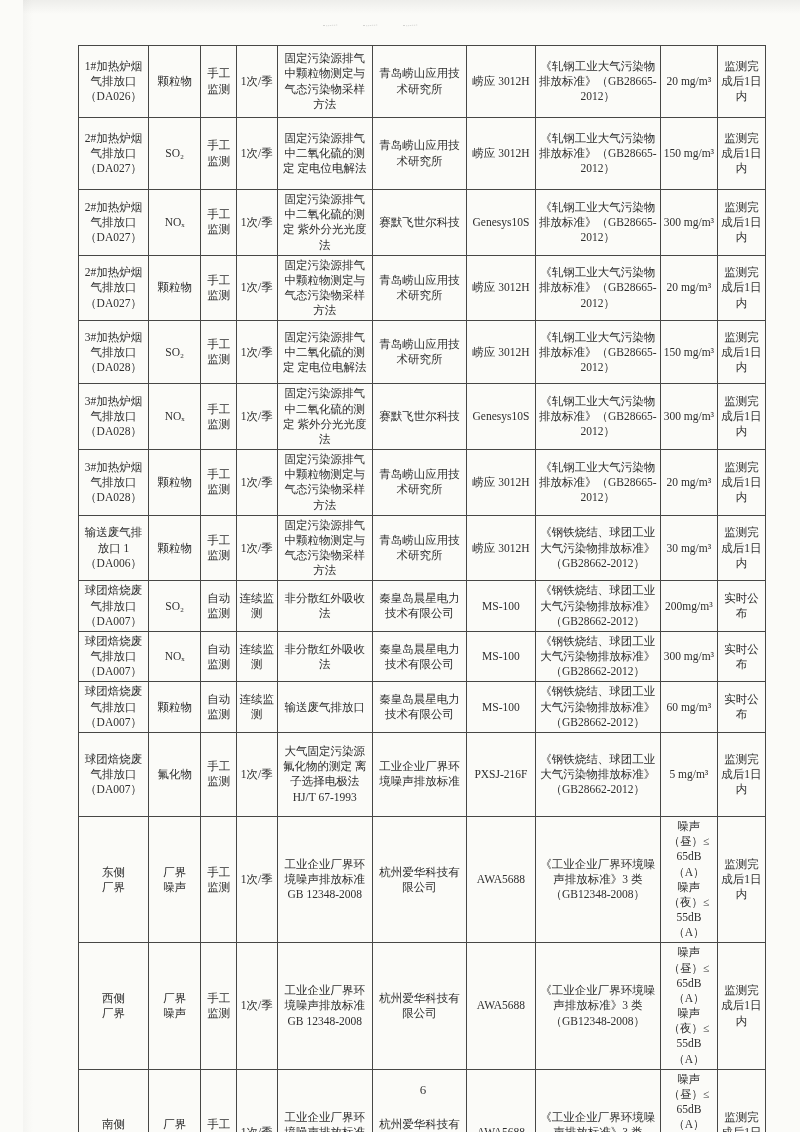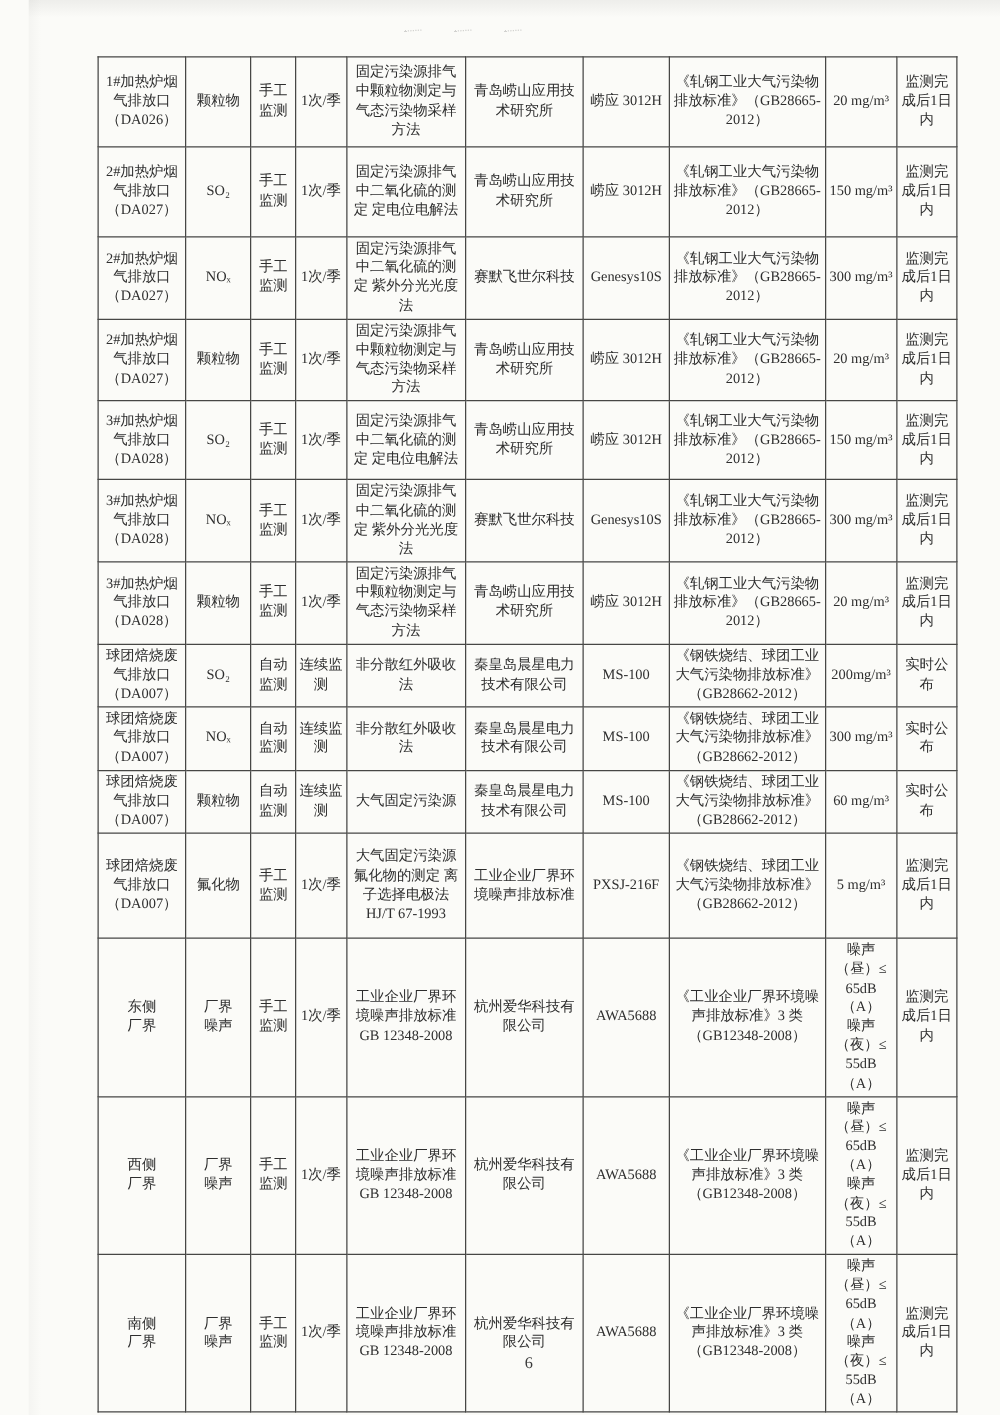--- a/index.html
+++ b/index.html
@@ -172,20 +172,32 @@
           <td class="c-pollutant">颗粒物</td>
           <td class="c-mode">手工监测</td>
           <td class="c-freq">1次/季</td>
           <td class="c-method">固定污染源排气中颗粒物测定与气态污染物采样方法</td>
           <td class="c-inst">青岛崂山应用技术研究所</td>
           <td class="c-instr">崂应 3012H</td>
           <td class="c-std">《轧钢工业大气污染物排放标准》（GB28665-2012）</td>
           <td class="c-limit">20 mg/m³</td>
           <td class="c-pub">监测完成后1日内</td>
         </tr>
+        <tr style="height: 62px;">
+          <td class="c-outlet">输送废气排放口 1（DA006）</td>
+          <td class="c-pollutant">颗粒物</td>
+          <td class="c-mode">手工监测</td>
+          <td class="c-freq">1次/季</td>
+          <td class="c-method">固定污染源排气中颗粒物测定与气态污染物采样方法</td>
+          <td class="c-inst">青岛崂山应用技术研究所</td>
+          <td class="c-instr">崂应 3012H</td>
+          <td class="c-std">《钢铁烧结、球团工业大气污染物排放标准》（GB28662-2012）</td>
+          <td class="c-limit">30 mg/m³</td>
+          <td class="c-pub">监测完成后1日内</td>
+        </tr>
         <tr style="height: 48px;">
           <td class="c-outlet">球团焙烧废气排放口（DA007）</td>
           <td class="c-pollutant">SO₂</td>
           <td class="c-mode">自动监测</td>
           <td class="c-freq">连续监测</td>
           <td class="c-method">非分散红外吸收法</td>
           <td class="c-inst">秦皇岛晨星电力技术有限公司</td>
           <td class="c-instr">MS-100</td>
           <td class="c-std">《钢铁烧结、球团工业大气污染物排放标准》（GB28662-2012）</td>
           <td class="c-limit">200mg/m³</td>
@@ -201,21 +213,21 @@
           <td class="c-instr">MS-100</td>
           <td class="c-std">《钢铁烧结、球团工业大气污染物排放标准》（GB28662-2012）</td>
           <td class="c-limit">300 mg/m³</td>
           <td class="c-pub">实时公布</td>
         </tr>
         <tr style="height: 48px;">
           <td class="c-outlet">球团焙烧废气排放口（DA007）</td>
           <td class="c-pollutant">颗粒物</td>
           <td class="c-mode">自动监测</td>
           <td class="c-freq">连续监测</td>
-          <td class="c-method">大气固定污染源</td>
+          <td class="c-method">输送废气排放口</td>
           <td class="c-inst">秦皇岛晨星电力技术有限公司</td>
           <td class="c-instr">MS-100</td>
           <td class="c-std">《钢铁烧结、球团工业大气污染物排放标准》（GB28662-2012）</td>
           <td class="c-limit">60 mg/m³</td>
           <td class="c-pub">实时公布</td>
         </tr>
         <tr style="height: 84px;">
           <td class="c-outlet">球团焙烧废气排放口（DA007）</td>
           <td class="c-pollutant">氟化物</td>
           <td class="c-mode">手工监测</td>

